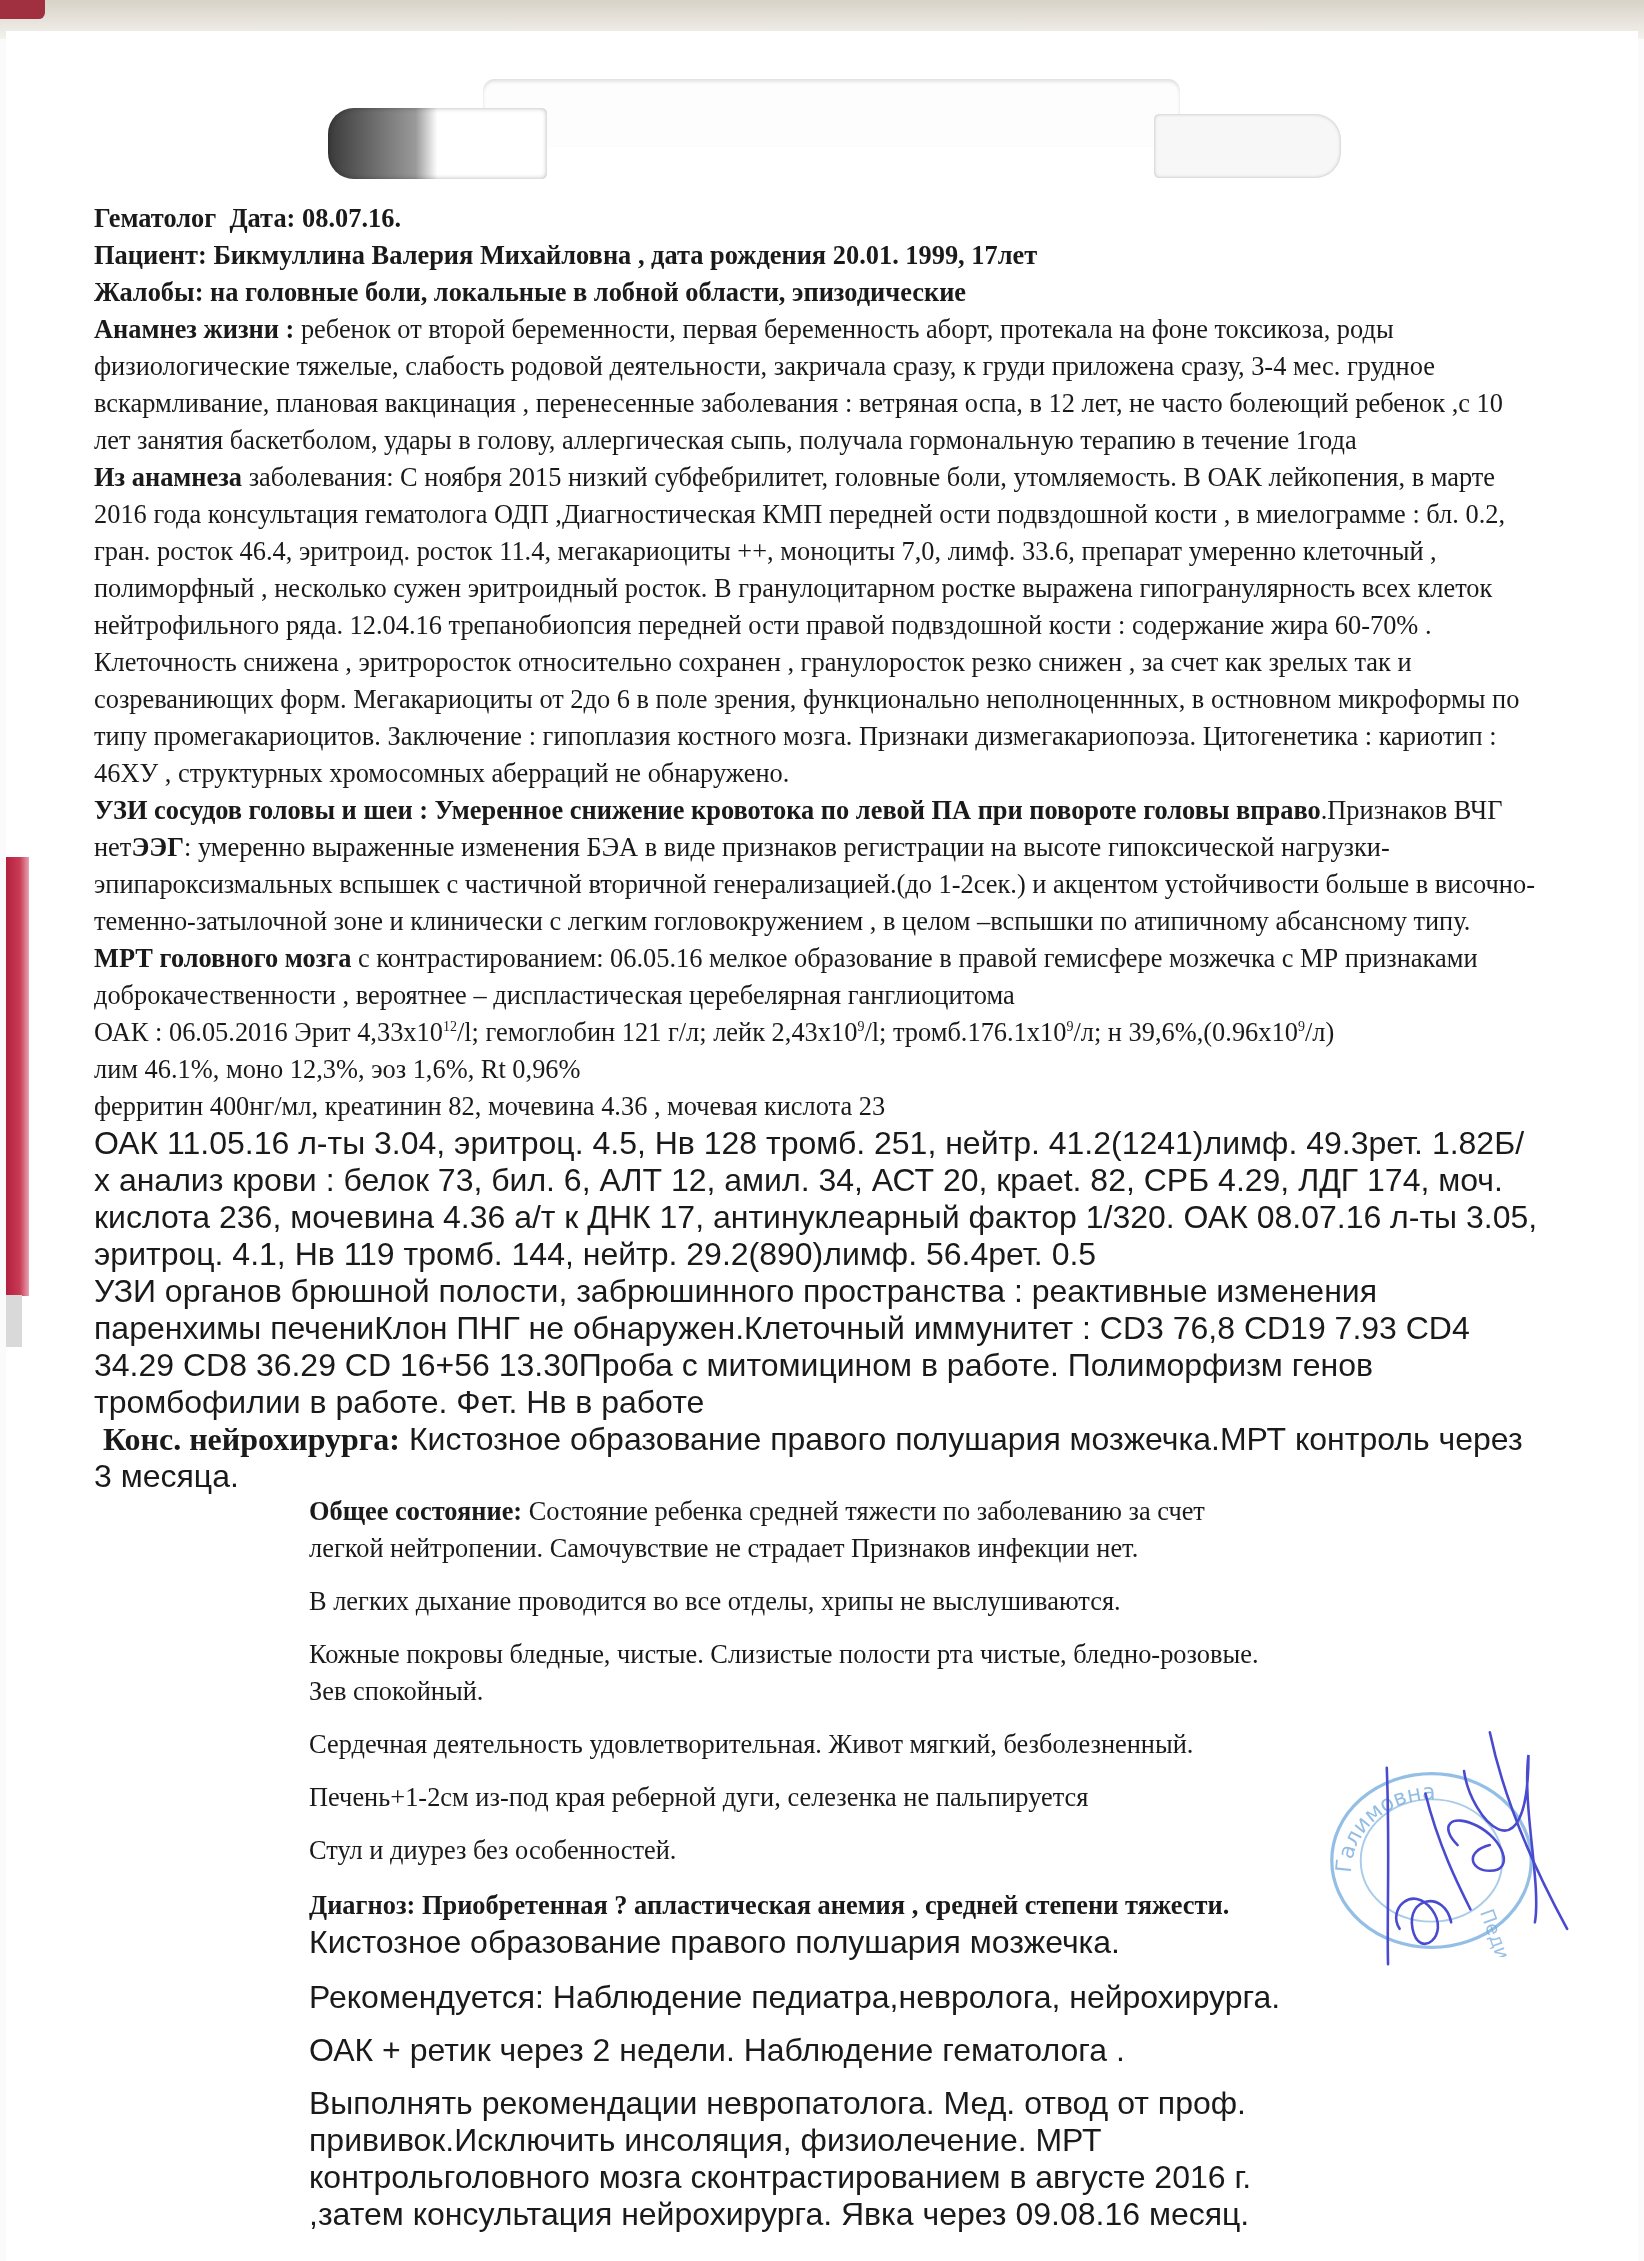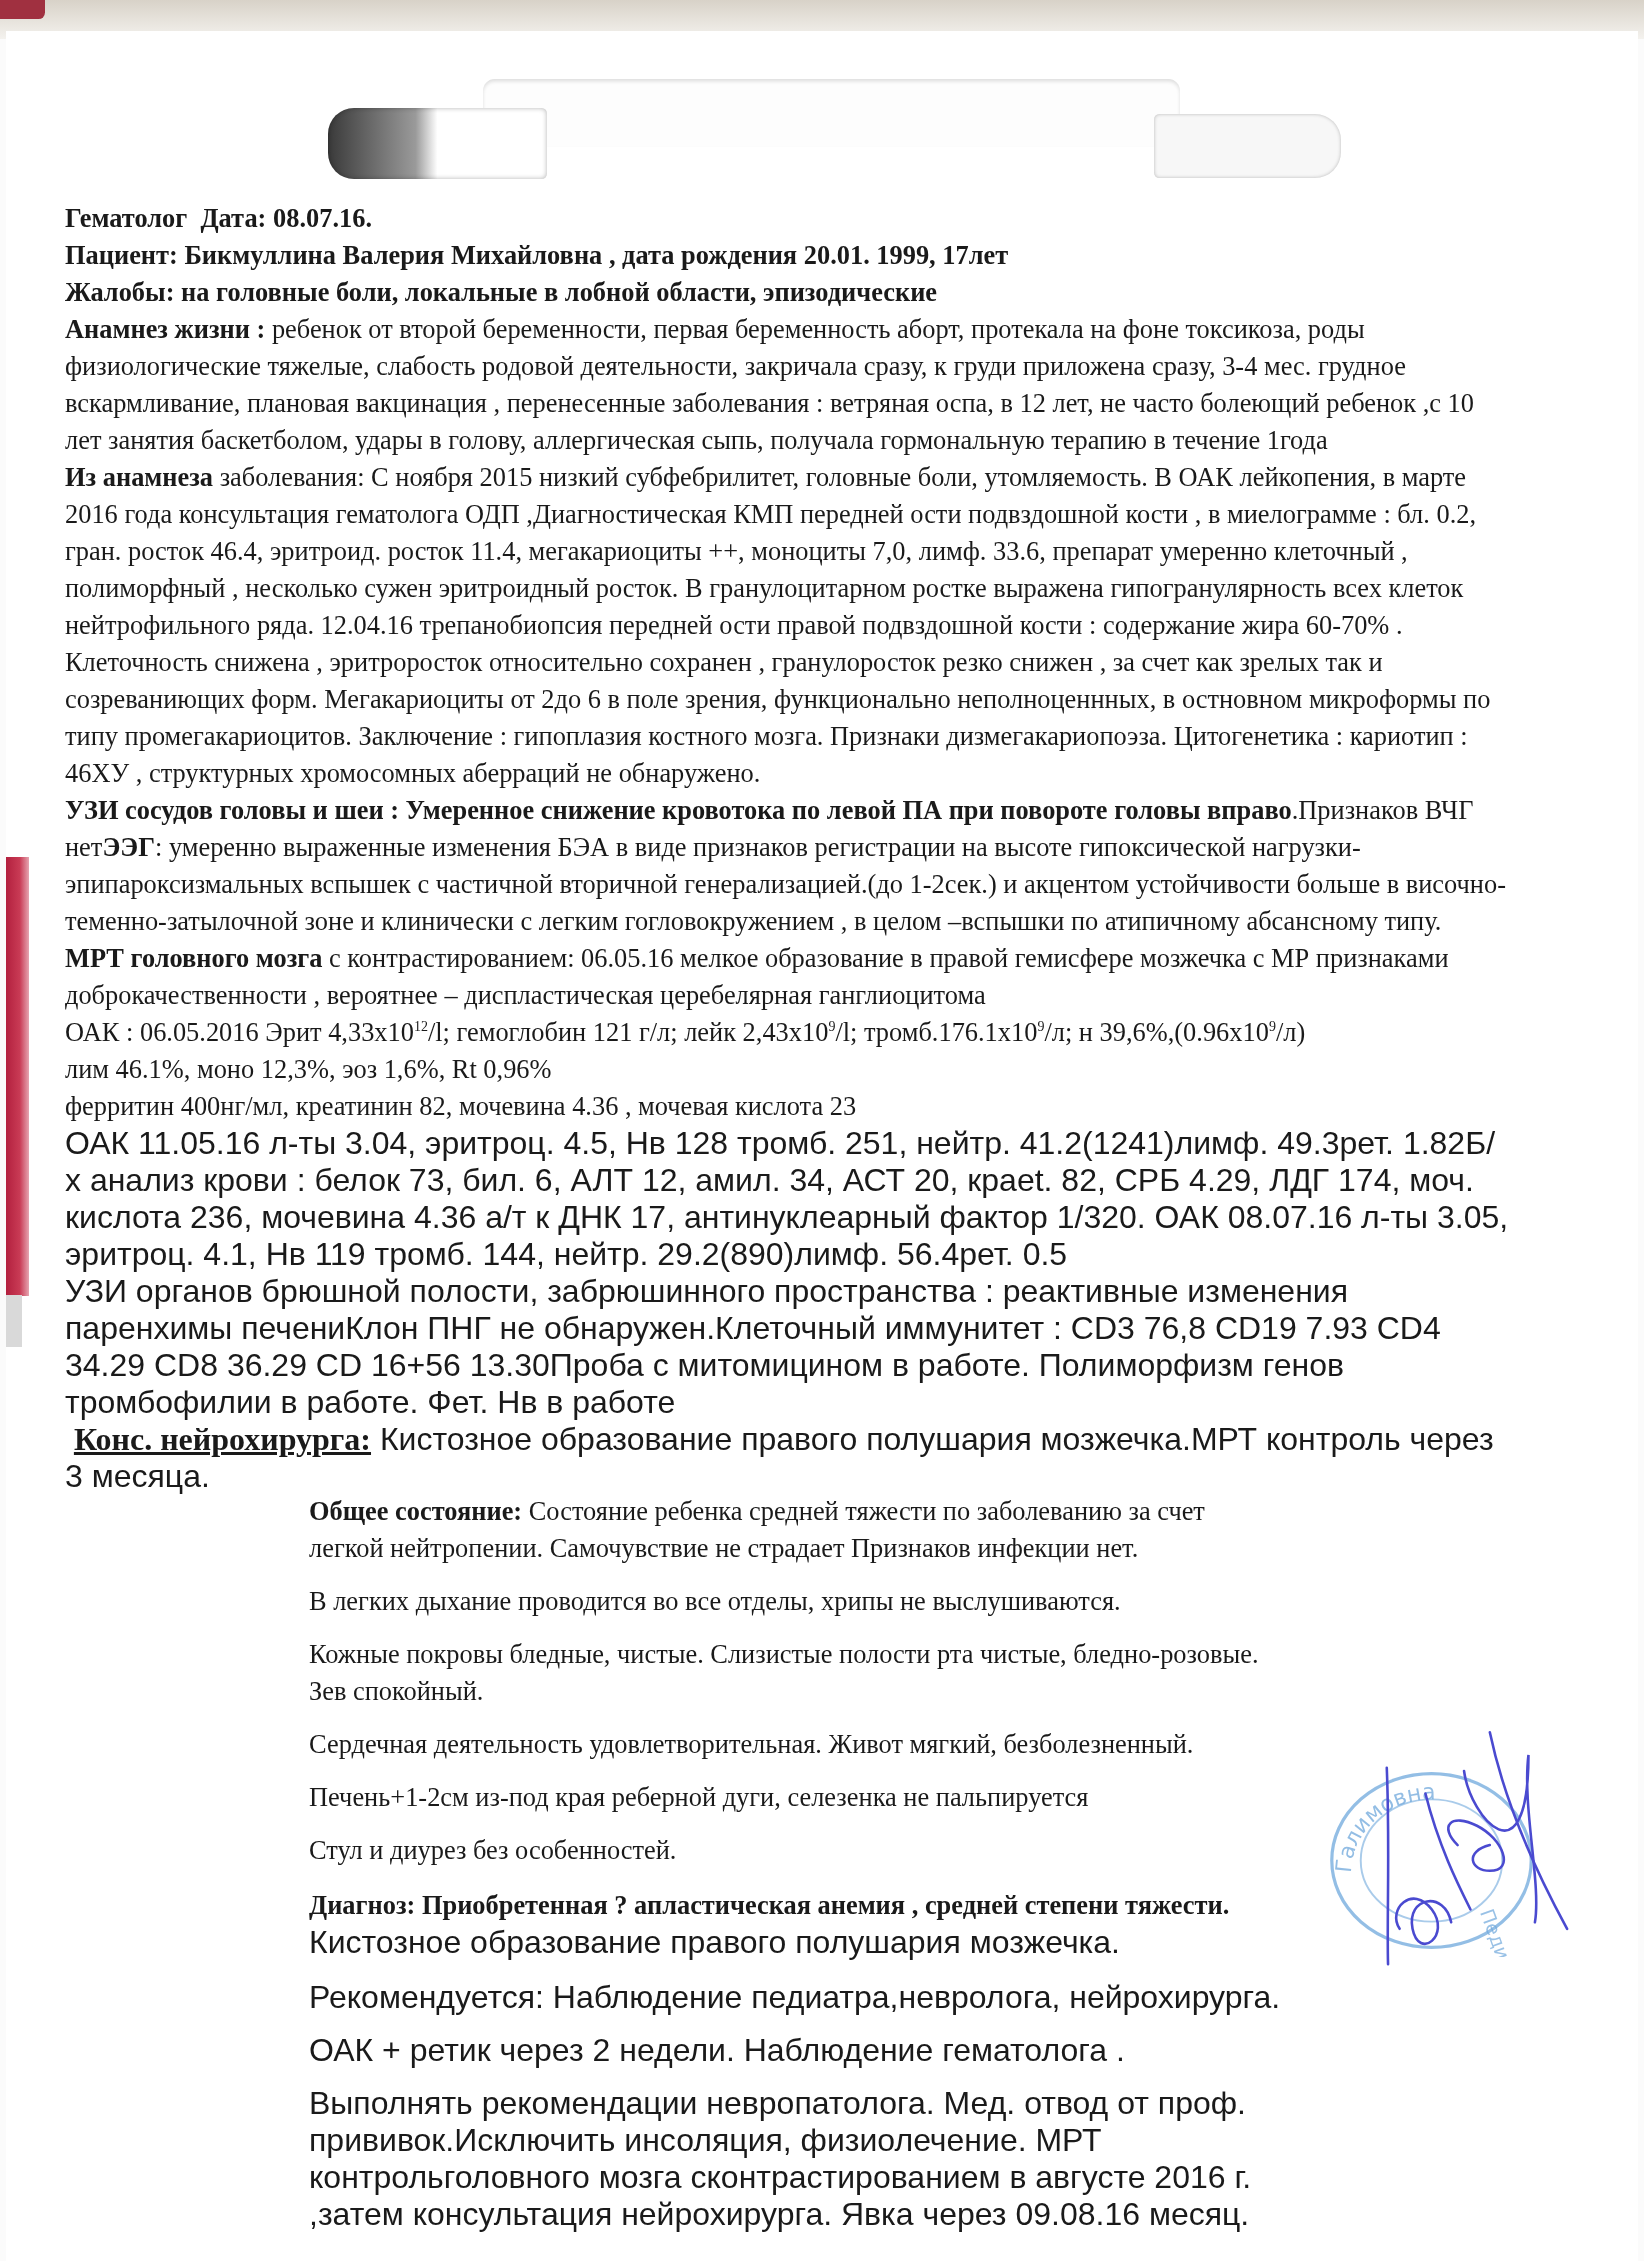--- a/index.html
+++ b/index.html
@@ -40,21 +40,21 @@
       border-radius: 11.6px;
       box-shadow: inset 0 2.6px 3.9px rgba(0,0,0,0.12);
       background: #fdfdfd;
     }
     .punch-tab {
       position: absolute; left: 1148px; top: 83px; width: 187px; height: 64px;
       border-radius: 5.2px 26px 26px 5.2px;
       background: #f7f7f7; box-shadow: inset 0 0 3.9px rgba(0,0,0,0.25);
     }
     .doc {
-      position: absolute; left: 65px; top: 200px; width: 1445px;
+      position: absolute; left: 94px; top: 200px; width: 1445px;
       font-size: 26.4px; line-height: 37px;
     }
     .doc p { margin: 0; }
     .b { font-weight: bold; }
     .sans { font-family: "Liberation Sans", "DejaVu Sans", sans-serif; font-size: 32px; }
     sup { font-size: 14px; line-height: 0; vertical-align: super; }
     .indent-block {
       position: absolute; left: 293px; top: 1477px; width: 1006px;
       font-size: 26.4px; line-height: 37px;
     }
@@ -99,21 +99,21 @@
   </p>
   <p><span class="b">Анамнез жизни :</span><span> ребенок от второй беременности, первая беременность аборт, протекала на фоне токсикоза, роды физиологические тяжелые, слабость родовой деятельности, закричала  сразу, к груди приложена сразу, 3-4 мес. грудное вскармливание, плановая вакцинация , перенесенные заболевания  : ветряная оспа, в 12 лет, не часто болеющий ребенок ,с 10 лет занятия баскетболом, удары в голову, аллергическая сыпь, получала гормональную терапию в течение 1года</span></p>
   <p><span class="b">Из анамнеза</span><span> заболевания:  С ноября 2015 низкий субфебрилитет, головные боли, утомляемость. В ОАК лейкопения, в марте 2016 года  консультация гематолога ОДП ,Диагностическая КМП передней ости подвздошной кости , в миелограмме : бл. 0.2, гран. росток 46.4, эритроид. росток 11.4, мегакариоциты ++, моноциты 7,0, лимф. 33.6, препарат умеренно клеточный , полиморфный , несколько сужен эритроидный росток. В гранулоцитарном ростке  выражена гипогранулярность всех клеток нейтрофильного ряда. 12.04.16 трепанобиопсия  передней ости  правой подвздошной кости : содержание жира  60-70% . Клеточность снижена , эритроросток относительно сохранен , гранулоросток  резко снижен , за  счет как зрелых так и созреваниющих форм. Мегакариоциты от 2до 6 в поле зрения, функционально неполноценнных, в остновном микроформы по типу промегакариоцитов. Заключение : гипоплазия костного мозга. Признаки дизмегакариопоэза. Цитогенетика : кариотип : 46ХУ , структурных хромосомных аберраций не обнаружено.</span></p>
   <p><span class="b">УЗИ сосудов головы и шеи : Умеренное снижение кровотока по левой ПА при повороте головы вправо</span><span>.Признаков ВЧГ нет</span><span class="b">ЭЭГ</span><span>: умеренно выраженные изменения БЭА  в виде признаков регистрации на высоте гипоксической нагрузки- эпипароксизмальных вспышек с частичной вторичной генерализацией.(до 1-2сек.) и акцентом устойчивости больше в височно-теменно-затылочной зоне и клинически с легким гогловокружением , в целом –вспышки по атипичному абсансному типу.</span></p>
   <p><span class="b">МРТ головного мозга</span><span> с контрастированием: 06.05.16 мелкое образование в правой гемисфере мозжечка с МР признаками доброкачественности , вероятнее – диспластическая  церебелярная ганглиоцитома</span></p>
   <p><span>ОАК : 06.05.2016 Эрит 4,33х10</span><sup>12</sup><span>/l; гемоглобин 121 г/л; лейк 2,43х10</span><sup>9</sup><span>/l;  тромб.176.1х10</span><sup>9</sup><span>/л;   н 39,6%,(0.96х10</span><sup>9</sup><span>/л)</span></p>
   <p>лим 46.1%, моно 12,3%, эоз 1,6%, Rt 0,96%</p>
   <p>ферритин 400нг/мл, креатинин 82, мочевина 4.36 , мочевая кислота 23</p>
   <p class="sans"> ОАК 11.05.16 л-ты 3.04, эритроц. 4.5, Нв 128 тромб. 251, нейтр. 41.2(1241)лимф. 49.3рет. 1.82Б/х анализ крови : белок 73, бил. 6, АЛТ 12, амил. 34, АСТ 20, краet. 82, СРБ 4.29, ЛДГ 174, моч. кислота 236, мочевина 4.36 а/т к ДНК 17, антинуклеарный фактор 1/320. ОАК 08.07.16 л-ты 3.05, эритроц. 4.1, Нв 119 тромб. 144, нейтр. 29.2(890)лимф. 56.4рет. 0.5</p>
   <p class="sans">УЗИ органов брюшной полости, забрюшинного пространства : реактивные изменения паренхимы печениКлон ПНГ не обнаружен.Клеточный иммунитет : CD3 76,8   CD19   7.93    CD4  34.29 CD8 36.29 CD 16+56 13.30Проба с митомицином в работе. Полиморфизм генов тромбофилии в работе. Фет. Нв  в работе</p>
-  <p class="sans">&nbsp;<span class="b" style="font-family:'Liberation Serif',serif;text-decoration:underline;">Конс. нейрохирурга:</span><span> Кистозное образование правого полушария мозжечка.МРТ контроль через 3 месяца.</span></p>
+  <p class="sans">&nbsp;<span class="b" style="font-family:'Liberation Serif',serif;">Конс. нейрохирурга:</span><span> Кистозное образование правого полушария мозжечка.МРТ контроль через 3 месяца.</span></p>
 </div>
 
 <div class="indent-block">
   <p><span class="b">Общее состояние:</span><span> Состояние ребенка средней тяжести по заболеванию за счет легкой нейтропении. Самочувствие  не страдает Признаков инфекции нет.</span></p>
   <p>В легких дыхание проводится во все отделы, хрипы не выслушиваются.</p>
   <p>Кожные покровы бледные, чистые. Слизистые полости рта чистые, бледно-розовые. Зев спокойный.</p>
   <p>Сердечная деятельность удовлетворительная. Живот мягкий, безболезненный.</p>
   <p>Печень+1-2см из-под края реберной дуги, селезенка  не пальпируется</p>
   <p>Стул и диурез без особенностей.</p>
   <p><span class="b">Диагноз: Приобретенная ? апластическая анемия , средней степени тяжести.</span><span class="sans"> Кистозное образование правого полушария мозжечка.</span></p>

